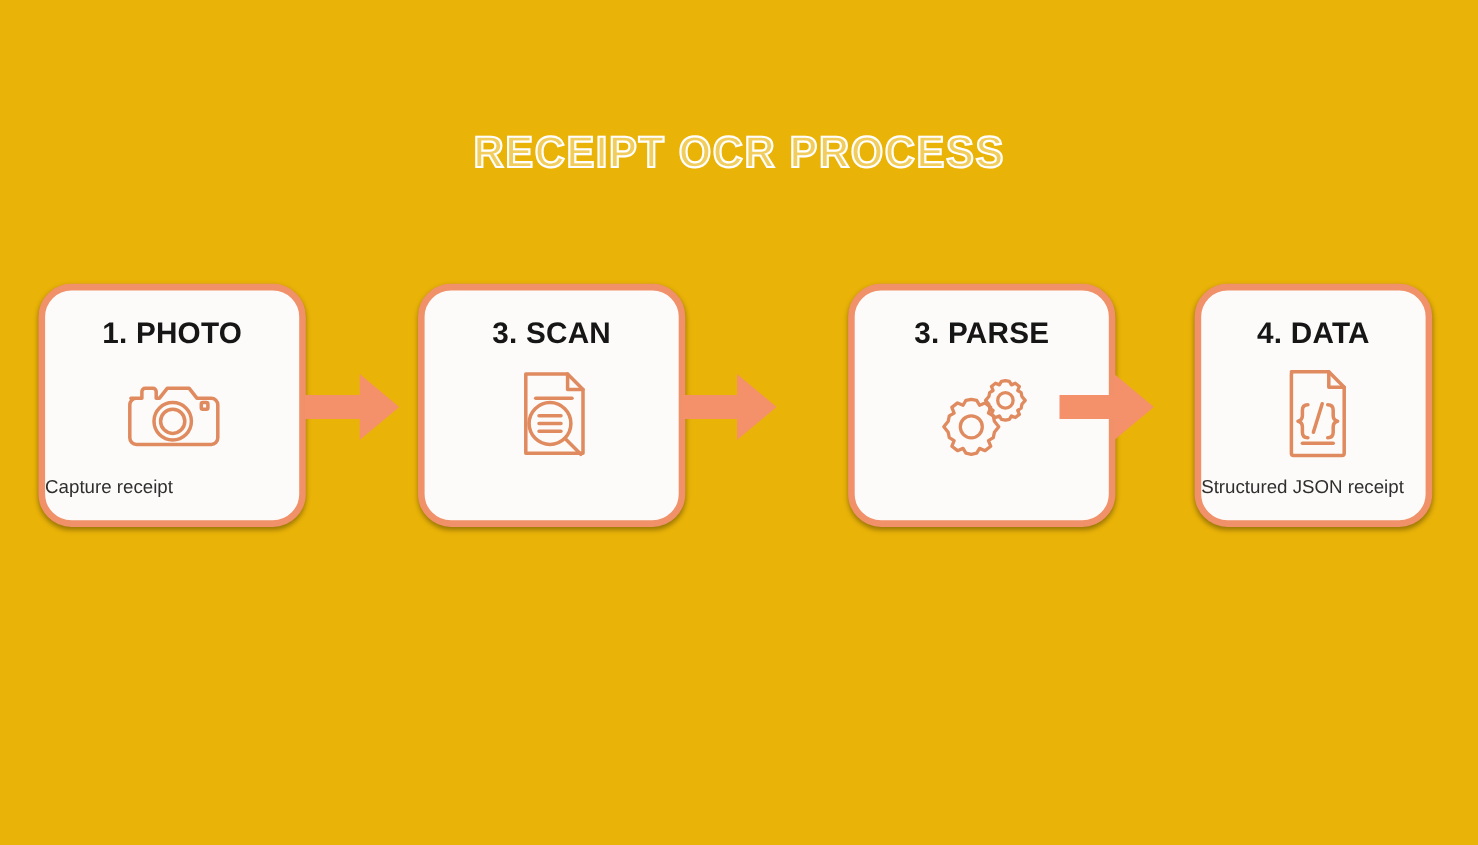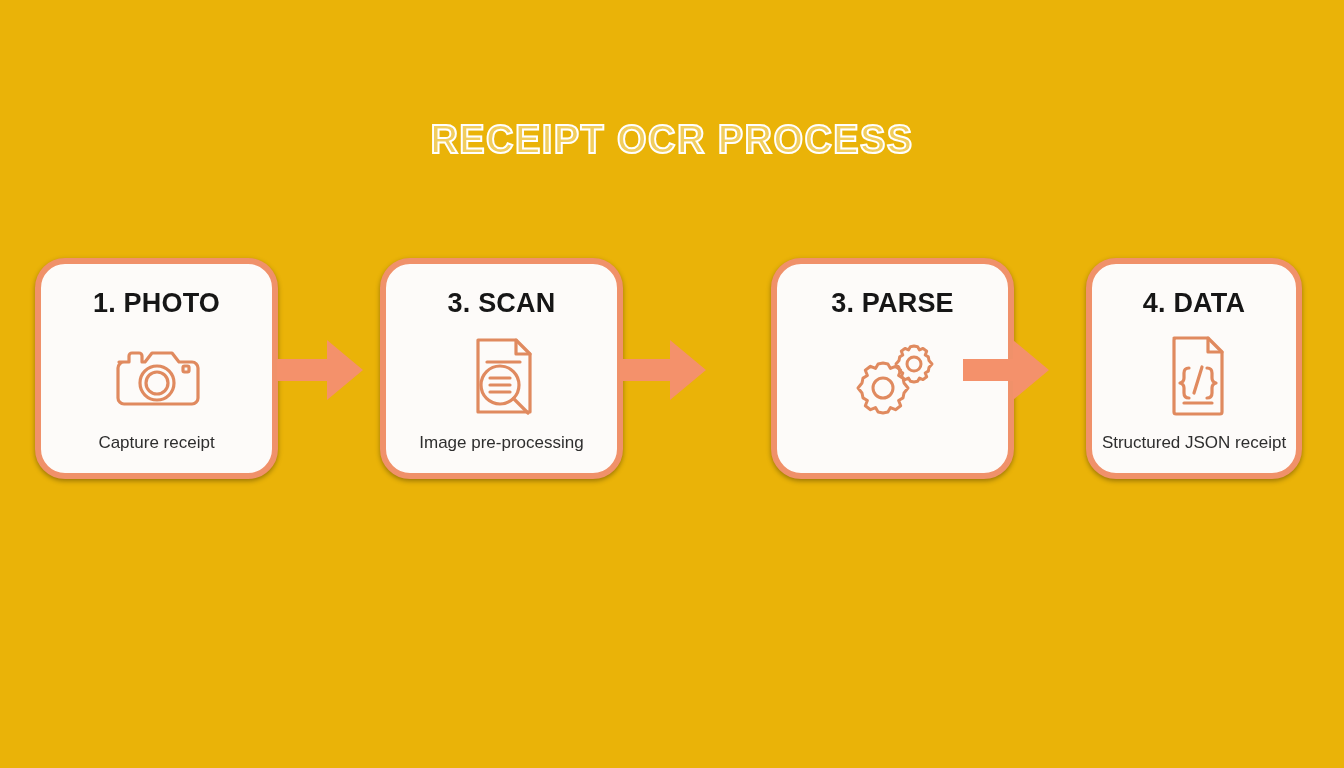--- a/index.html
+++ b/index.html
@@ -89,21 +89,21 @@
     width: 92px;
     height: 88px;
   }
   .card-icon svg { display: block; width: 100%; height: 100%; }
 
   .card-caption {
     position: absolute;
     left: 0;
     bottom: 20px;
     width: 100%;
-    text-align: center;
+    text-align: left;
     font-size: 17px;
     font-weight: 400;
     color: #2e2e2e;
     white-space: nowrap;
   }
 
   
   .arrow {
     position: absolute;
     top: 82px;
@@ -150,21 +150,20 @@
       <div class="card-icon">
         <svg viewBox="0 0 92 88" fill="none" stroke="#e08a5f" stroke-width="3.2" stroke-linecap="round" stroke-linejoin="round">
           <path d="M22 8 H60 L74 22 V80 H22 Z"></path>
           <path d="M60 8 V22 H74"></path>
           <path d="M31 30 H64"></path>
           <circle cx="44" cy="53" r="19" fill="#fdfbf9"></circle>
           <path d="M34 46 H54 M34 53 H54 M34 60 H54"></path>
           <path d="M57.5 66.5 L72 81"></path>
         </svg>
       </div>
-      <div class="card-caption">Image pre-processing</div>
     </div>
 
     <div class="arrow arrow-1">
       <svg viewBox="0 0 86 60">
         <path d="M0 19 H50 V0 L86 30 L50 60 V41 H0 Z" fill="#f4916b"></path>
       </svg>
     </div>
 
     <div class="card card-2">
       <div class="card-title">3. PARSE</div>

